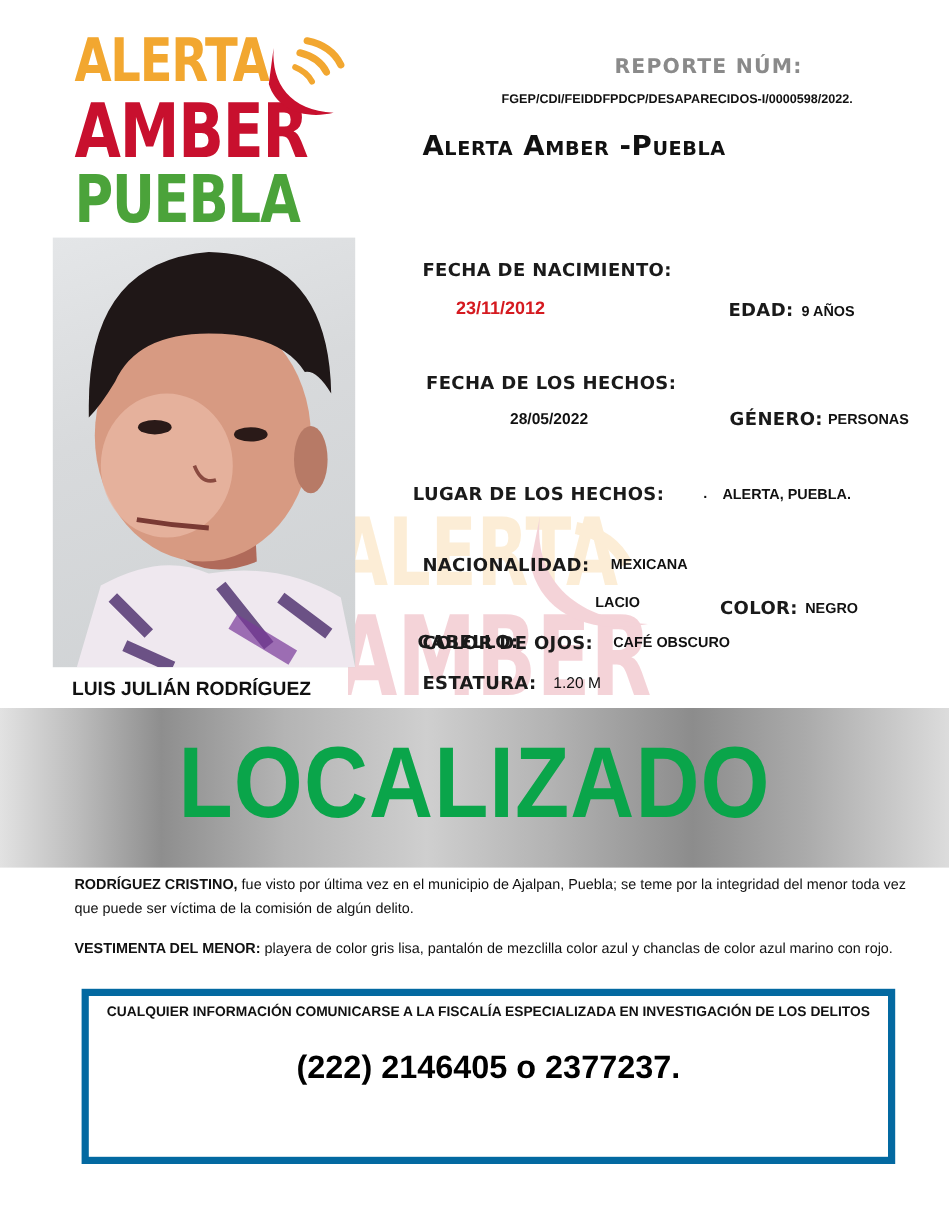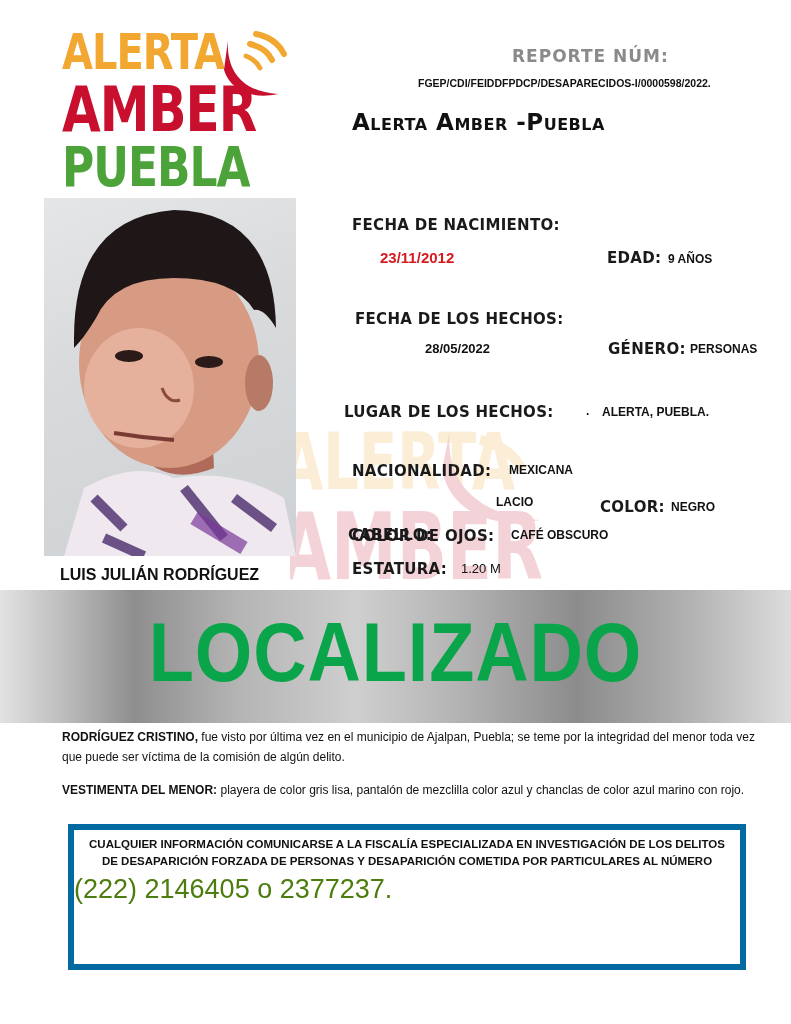--- a/index.html
+++ b/index.html
@@ -46,21 +46,21 @@
     background: linear-gradient(90deg, #e2e2e2 0%, #bdbdbd 8%, #8e8e8e 17%, #b4b4b4 30%, #cfcfcf 45%, #b3b3b3 58%, #8c8c8c 73%, #ababab 85%, #dcdcdc 100%); }
   .band-text { position: absolute; left: 0; width: 791px; top: 604px; text-align: center; font-family: "Liberation Sans", sans-serif; font-weight: bold; font-size: 84px; color: #0aa54a; letter-spacing: 1px; transform: scaleX(0.88); transform-origin: center; }
 
   
   .desc { position: absolute; left: 62px; width: 700px; font-family: "Liberation Sans", sans-serif; font-size: 12px; line-height: 20px; color: #111; }
   .desc b { font-weight: bold; }
 
   
   .contact { position: absolute; left: 68px; top: 824px; width: 678px; height: 146px; border: 6px solid #0369a1; }
   .contact-text { position: absolute; left: 0; width: 100%; top: 6px; text-align: center; font-family: "Liberation Sans", sans-serif; font-weight: bold; font-size: 11.5px; line-height: 17px; color: #111; }
-  .phone { position: absolute; left: 0; width: 100%; top: 44px; text-align: left; font-family: "Liberation Sans", sans-serif; font-weight: normal; font-size: 27px; color: #4d7c0f; }
+  .phone { position: absolute; left: 0; width: 100%; top: 44px; text-align: center; font-family: "Liberation Sans", sans-serif; font-weight: bold; font-size: 27px; color: #000000; }
 </style>
 </head>
 <body>
 
 <div class="logo">
   <div class="l1">ALERTA</div>
   <div class="l2">AMBER</div>
   <div class="l3">PUEBLA</div>
   <svg width="70" height="80" viewBox="0 0 70 80">
     <path d="M6 10 C 4 40, 20 62, 56 64 C 30 70, 8 60, 2 40 Z" fill="#c8102e"></path>
@@ -143,16 +143,15 @@
 <div class="desc" style="top:727px;">
   <b>RODRÍGUEZ CRISTINO,</b><span> fue visto por última vez en el municipio de Ajalpan, Puebla; se teme por la integridad del menor toda vez que puede ser víctima de la comisión de algún delito.</span>
 </div>
 <div class="desc" style="top:780px;">
   <b>VESTIMENTA DEL MENOR:</b><span> playera de color gris lisa, pantalón de mezclilla color azul y chanclas de color azul marino con rojo.</span>
 </div>
 
 <div class="contact">
   <div class="contact-text">
     <div>CUALQUIER INFORMACIÓN COMUNICARSE A LA FISCALÍA ESPECIALIZADA EN INVESTIGACIÓN DE LOS DELITOS</div>
-    <div>DE DESAPARICIÓN FORZADA DE PERSONAS Y DESAPARICIÓN COMETIDA POR PARTICULARES AL NÚMERO</div>
   </div>
   <div class="phone">(222) 2146405 o 2377237.</div>
 </div>
 
 </body></html>

